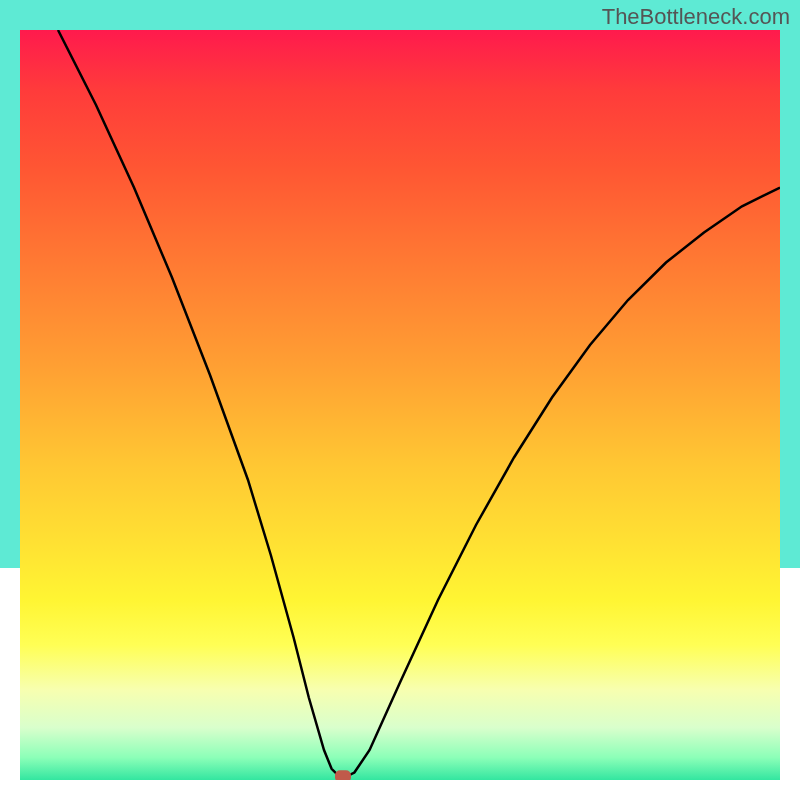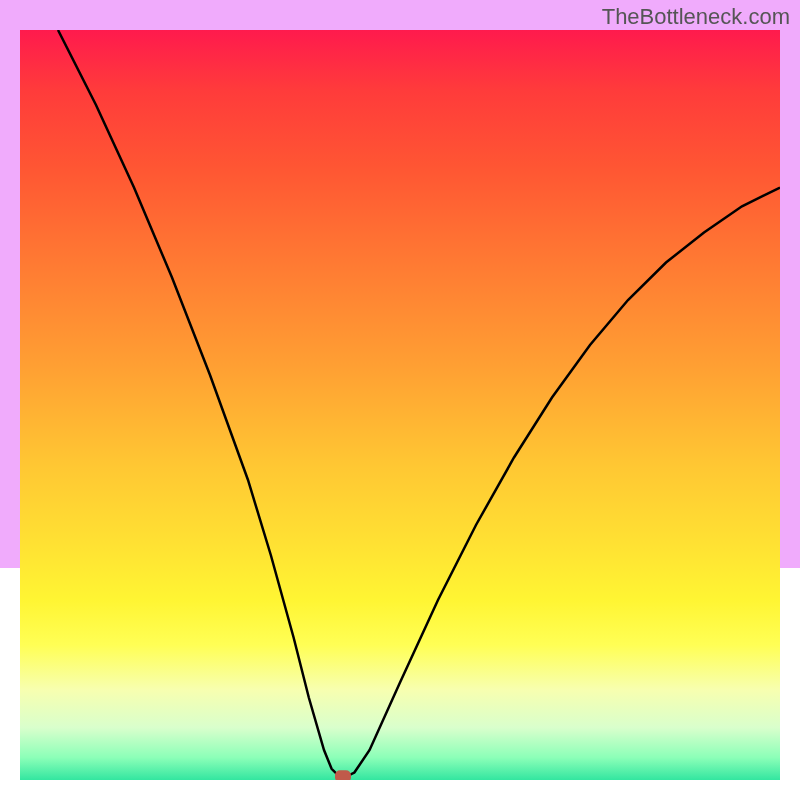--- a/index.html
+++ b/index.html
@@ -1,20 +1,20 @@
 <!DOCTYPE html>
 <html><head>
 <meta charset="utf-8">
 <style>
   * { margin: 0; padding: 0; box-sizing: border-box; }
   html, body { width: 800px; height: 800px; overflow: hidden; }
   .container {
     width: 800px;
     height: 568px;
-    background: #f0abfc;
+    background: #5eead4;
     position: relative;
   }
   .watermark {
     position: absolute;
     top: 4px;
     right: 10px;
     color: #555;
     font-family: Arial, Helvetica, sans-serif;
     font-size: 22px;
     font-weight: 500;

